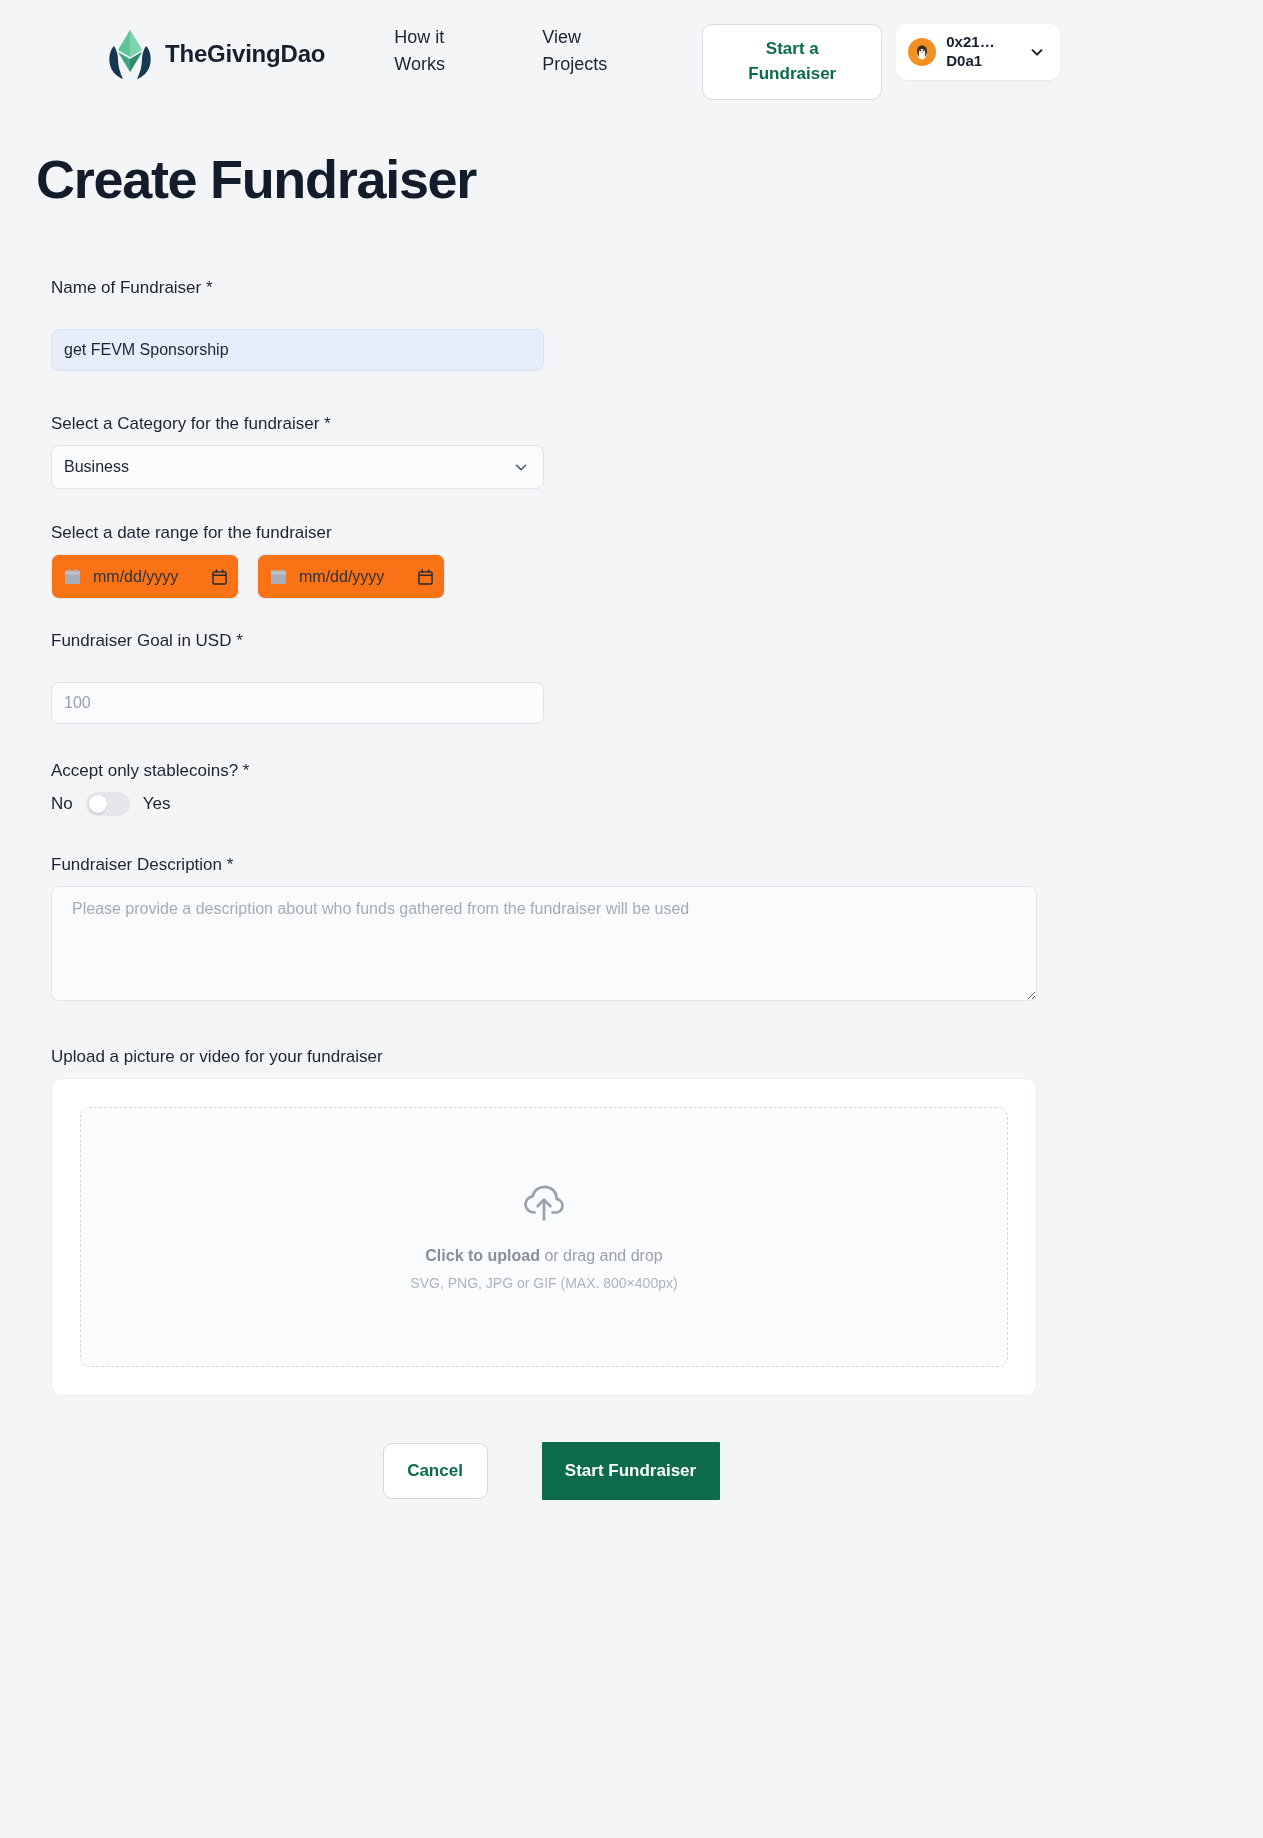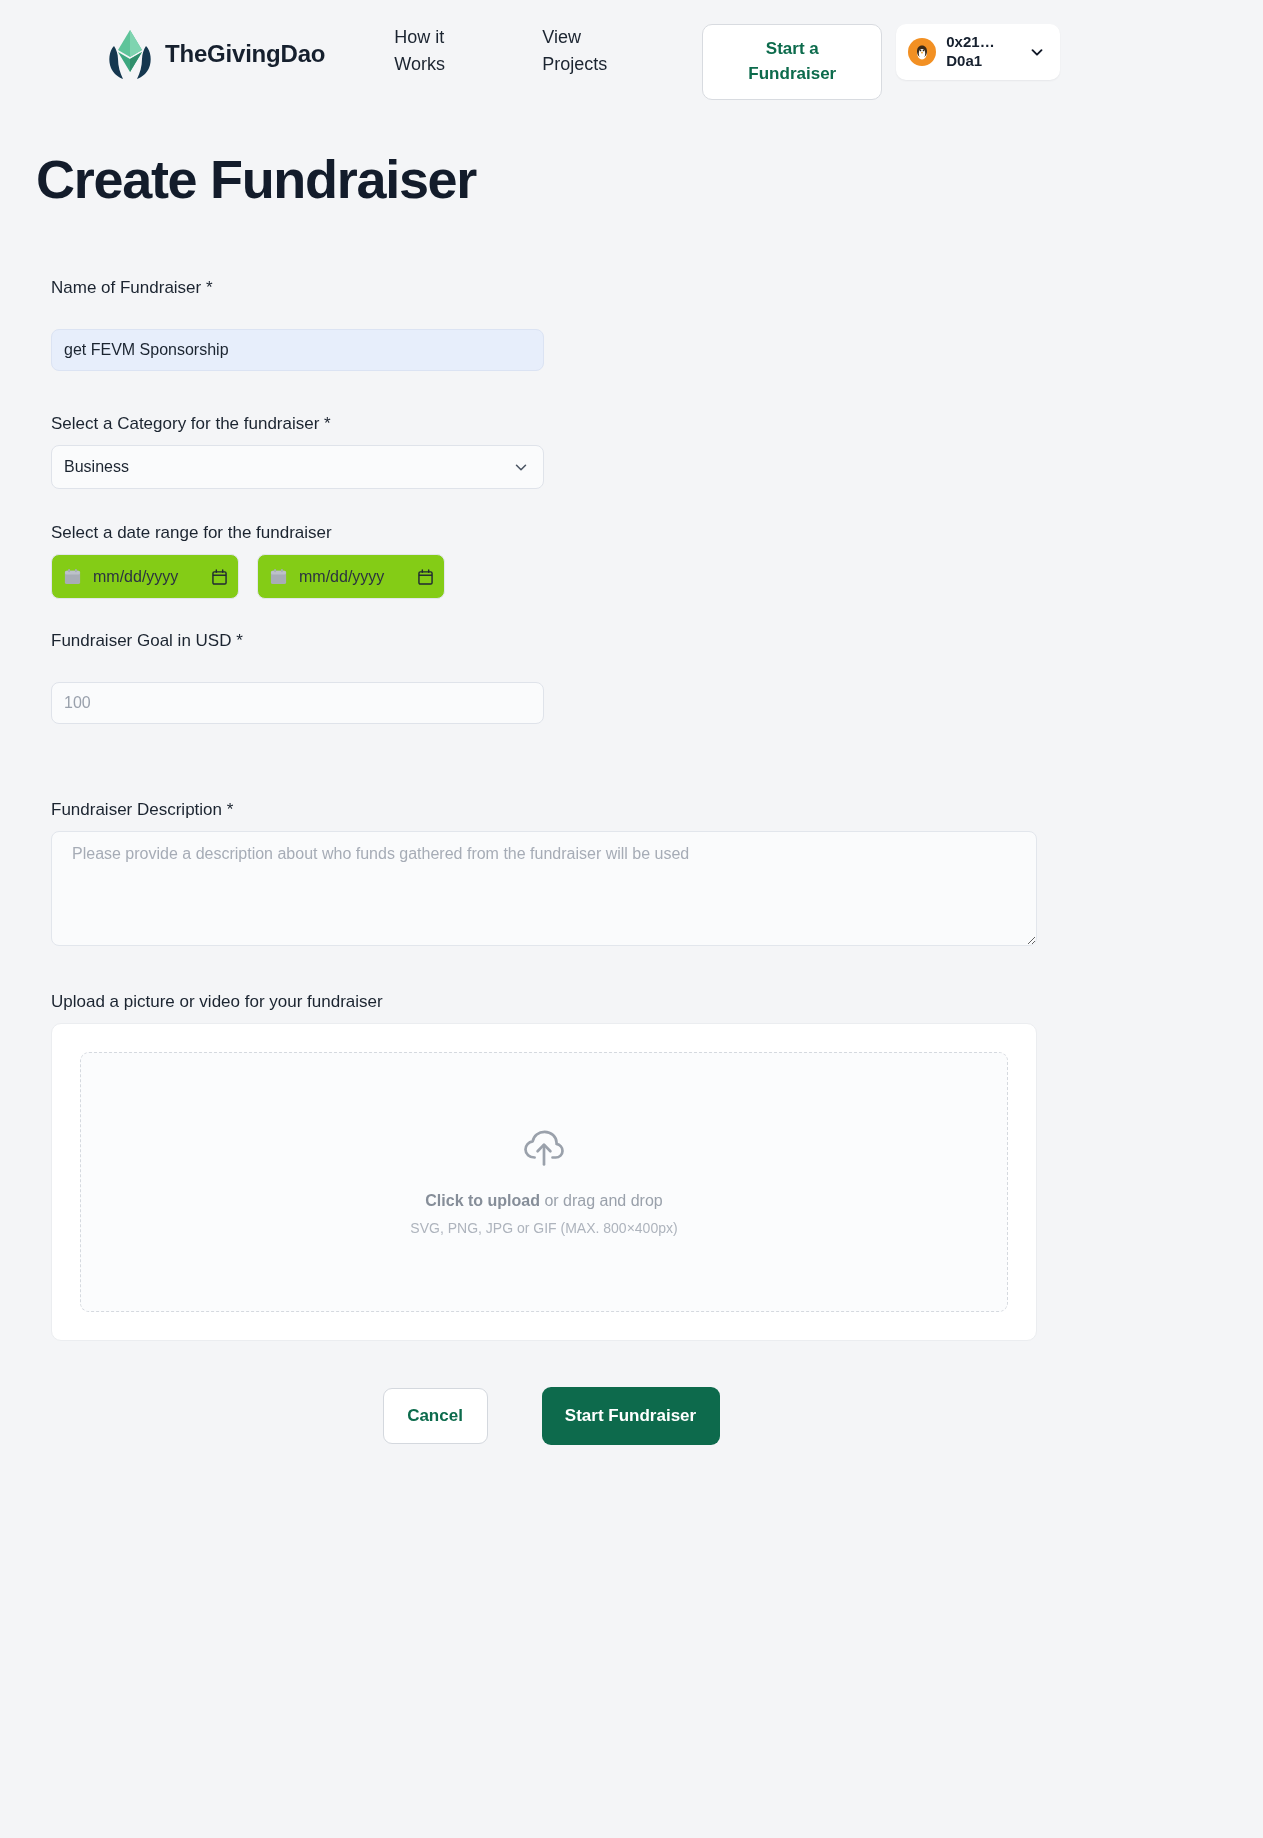--- a/index.html
+++ b/index.html
@@ -120,21 +120,21 @@
   .select-chev {
     position: absolute; right: 14px; top: 13px;
     width: 18px; height: 18px; pointer-events: none;
   }
 
   .date-row { display: flex; gap: 18px; }
   .date-input {
     width: 188px; height: 45px;
     border-radius: 8px;
     border: 1px solid #e2e6ec;
-    background: #84cc16;
+    background: #f97316;
     display: flex; align-items: center;
     padding: 0 11px;
     gap: 11px;
     cursor: pointer;
   }
   .date-ph { font-size: 16px; color: #2b3340; flex: 1; }
   .cal-solid { width: 19px; height: 19px; flex: none; }
   .cal-outline { width: 15px; height: 16px; flex: none; }
 
   .toggle-row { display: flex; align-items: center; gap: 13px; }
@@ -199,21 +199,21 @@
     background: #ffffff;
     border: 1px solid #d4d8de;
     border-radius: 9px;
     color: #0c6b4c; font-size: 17px; font-weight: bold;
     font-family: "Liberation Sans", sans-serif;
     cursor: pointer;
   }
   .btn-primary {
     width: 178px; height: 58px;
     background: #0d6a4c;
-    border: none; border-radius: 9px;
+    border: none; border-radius: 1px;
     color: #ffffff; font-size: 17px; font-weight: bold;
     font-family: "Liberation Sans", sans-serif;
     cursor: pointer;
   }
   .sp-37 { height: 37px; }
   .sp-34 { height: 34px; }
   .sp-43 { height: 43px; }
   .sp-46 { height: 46px; }
   .sp-32 { height: 32px; }
   .sp-39 { height: 39px; }
@@ -326,20 +326,30 @@
 
   <div class="sp-32"></div>
 
   <div class="field">
     <label class="label">Fundraiser Goal in USD *</label>
     <input class="text-input" type="text" placeholder="100" style="">
   </div>
 
   <div class="sp-37"></div>
 
+  <div class="field">
+    <label class="label">Accept only stablecoins? *</label>
+    <div class="toggle-row">
+      <span class="toggle-side">No</span>
+      <div class="toggle">
+        <div class="toggle-knob"></div>
+      </div>
+      <span class="toggle-side">Yes</span>
+    </div>
+  </div>
 
   <div class="sp-39"></div>
 
   <div class="field">
     <label class="label">Fundraiser Description *</label>
     <textarea class="textarea" placeholder="Please provide a description about who funds gathered from the fundraiser will be used" style=""></textarea>
   </div>
 
   <div class="sp-46"></div>
 

